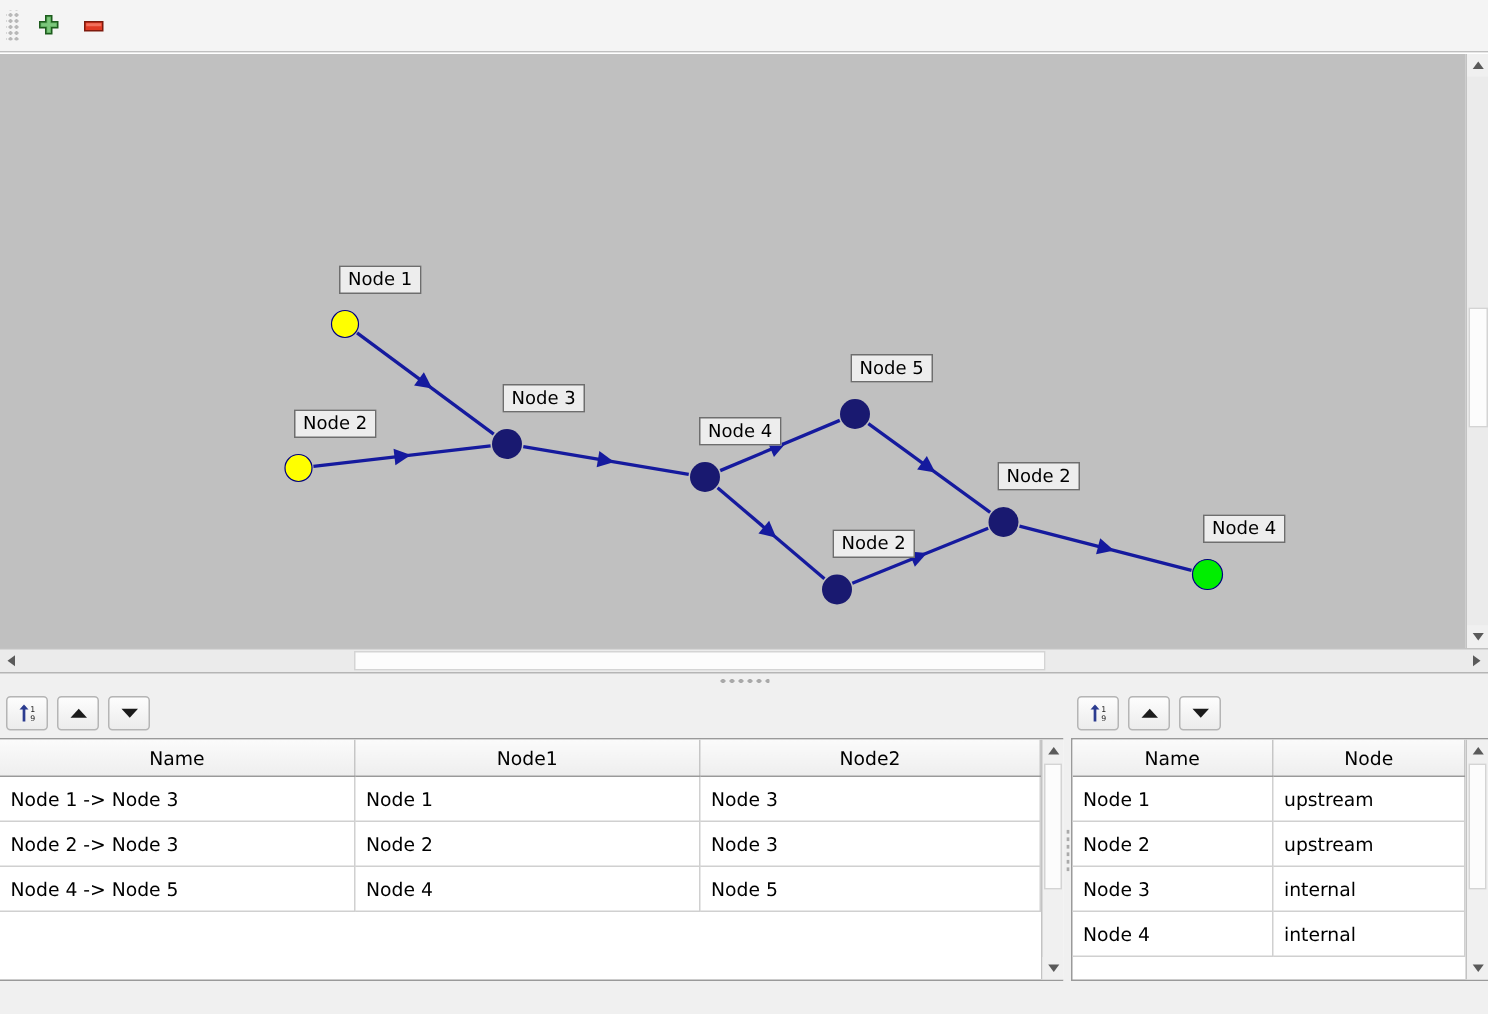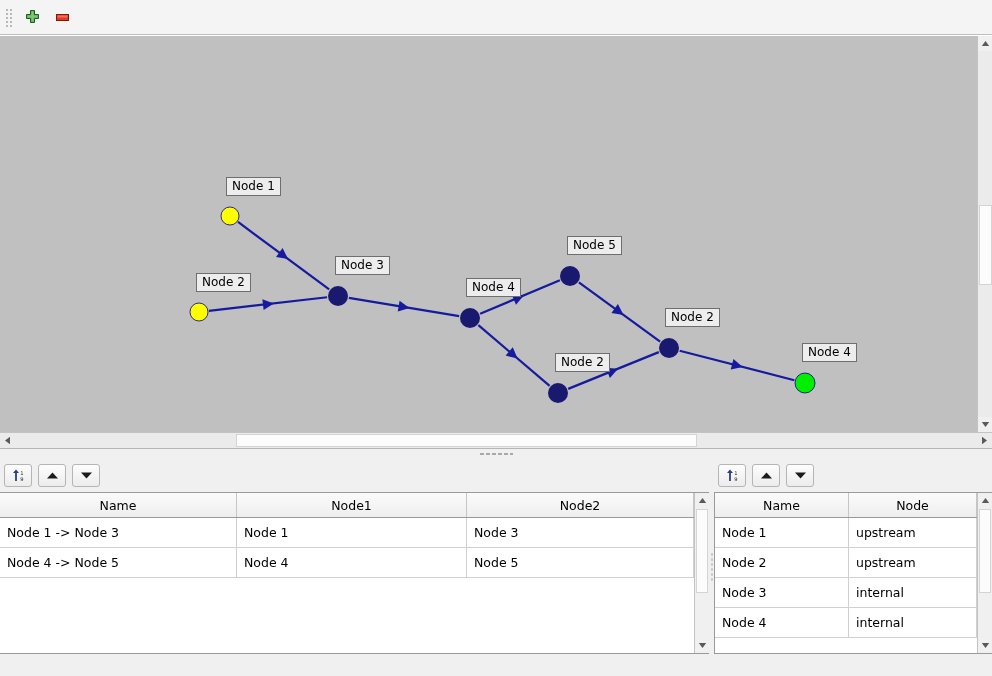--- a/index.html
+++ b/index.html
@@ -440,20 +440,25 @@
                 <th class="col-node2">Node2</th>
               </tr>
             </thead>
             <tbody id="branch-body">
                 <tr>
                   <td class="col-name">Node 1 -&gt; Node 3</td>
                   <td class="col-node1">Node 1</td>
                   <td class="col-node2">Node 3</td>
                 </tr>
                 <tr>
+                  <td class="col-name">Node 2 -&gt; Node 3</td>
+                  <td class="col-node1">Node 2</td>
+                  <td class="col-node2">Node 3</td>
+                </tr>
+                <tr>
                   <td class="col-name">Node 4 -&gt; Node 5</td>
                   <td class="col-node1">Node 4</td>
                   <td class="col-node2">Node 5</td>
                 </tr>
               </tbody>
           </table>
         </div>
         <div class="tbl-vscroll">
           <div class="sb-arrow top">
             <svg width="9" height="7" viewBox="0 0 9 7">

